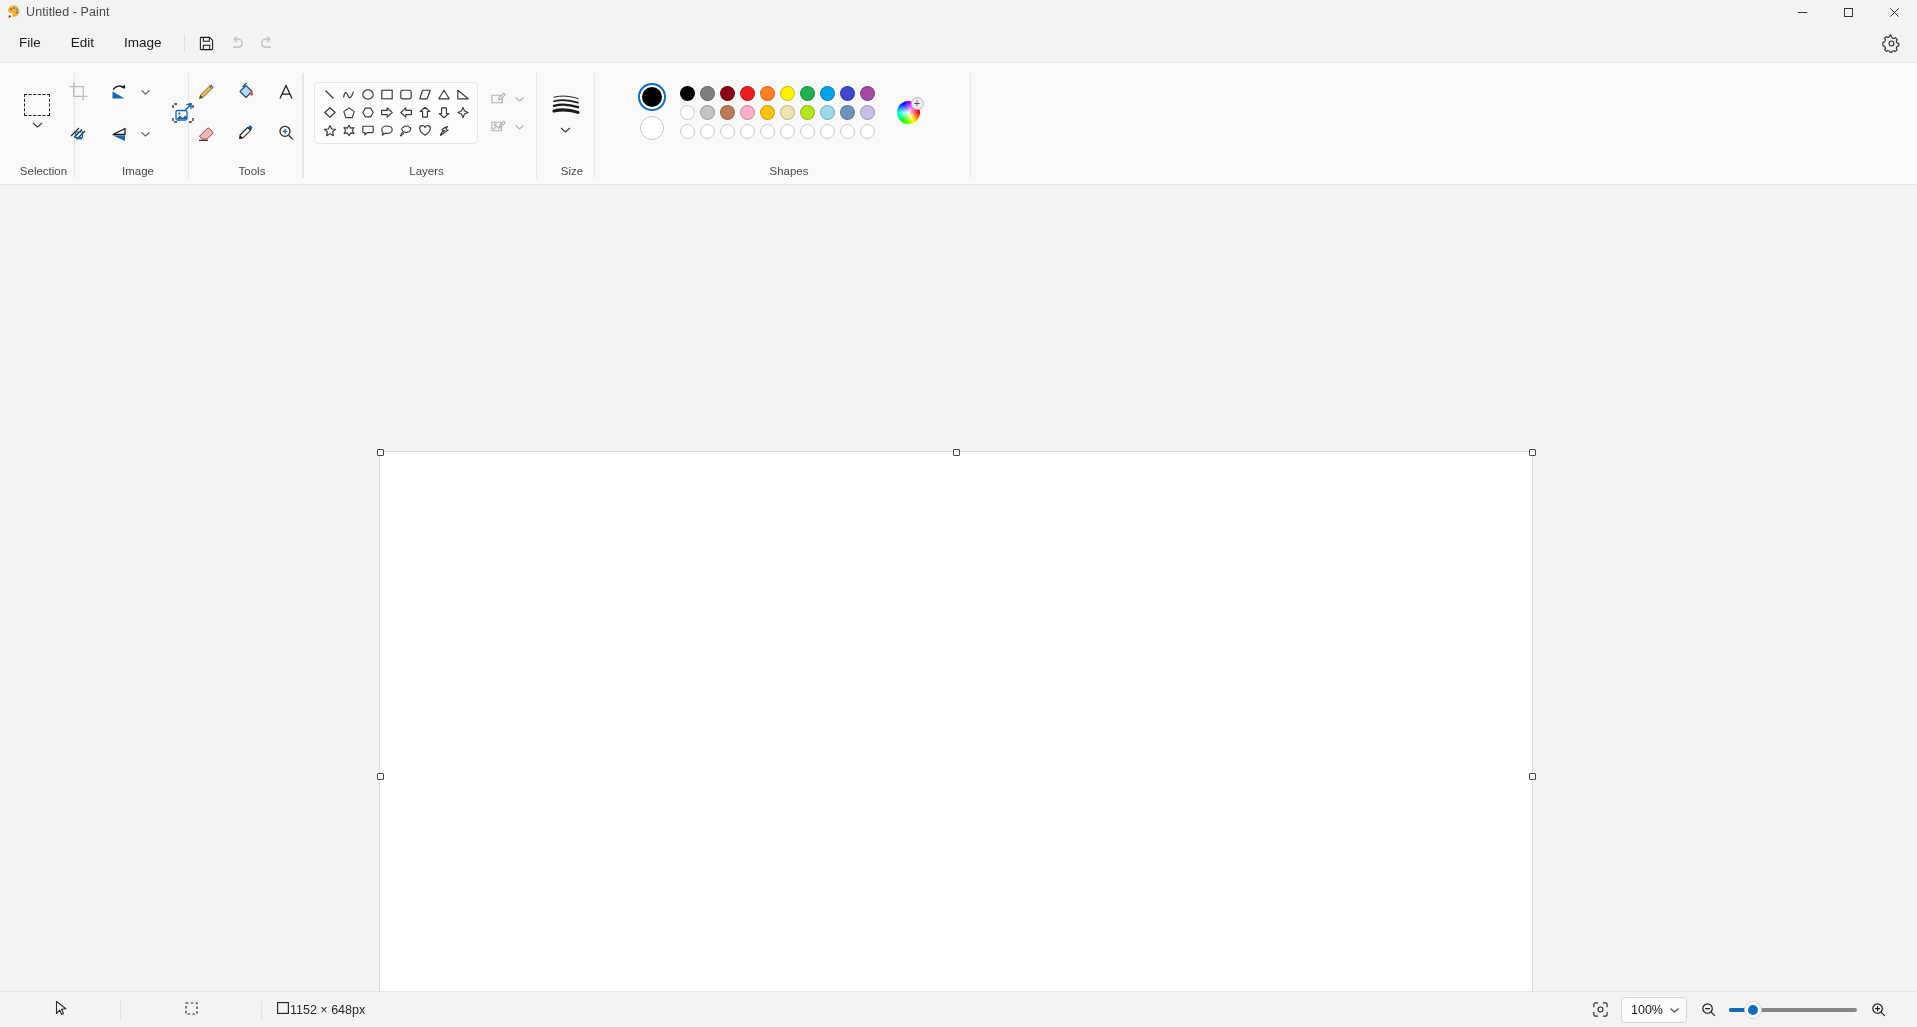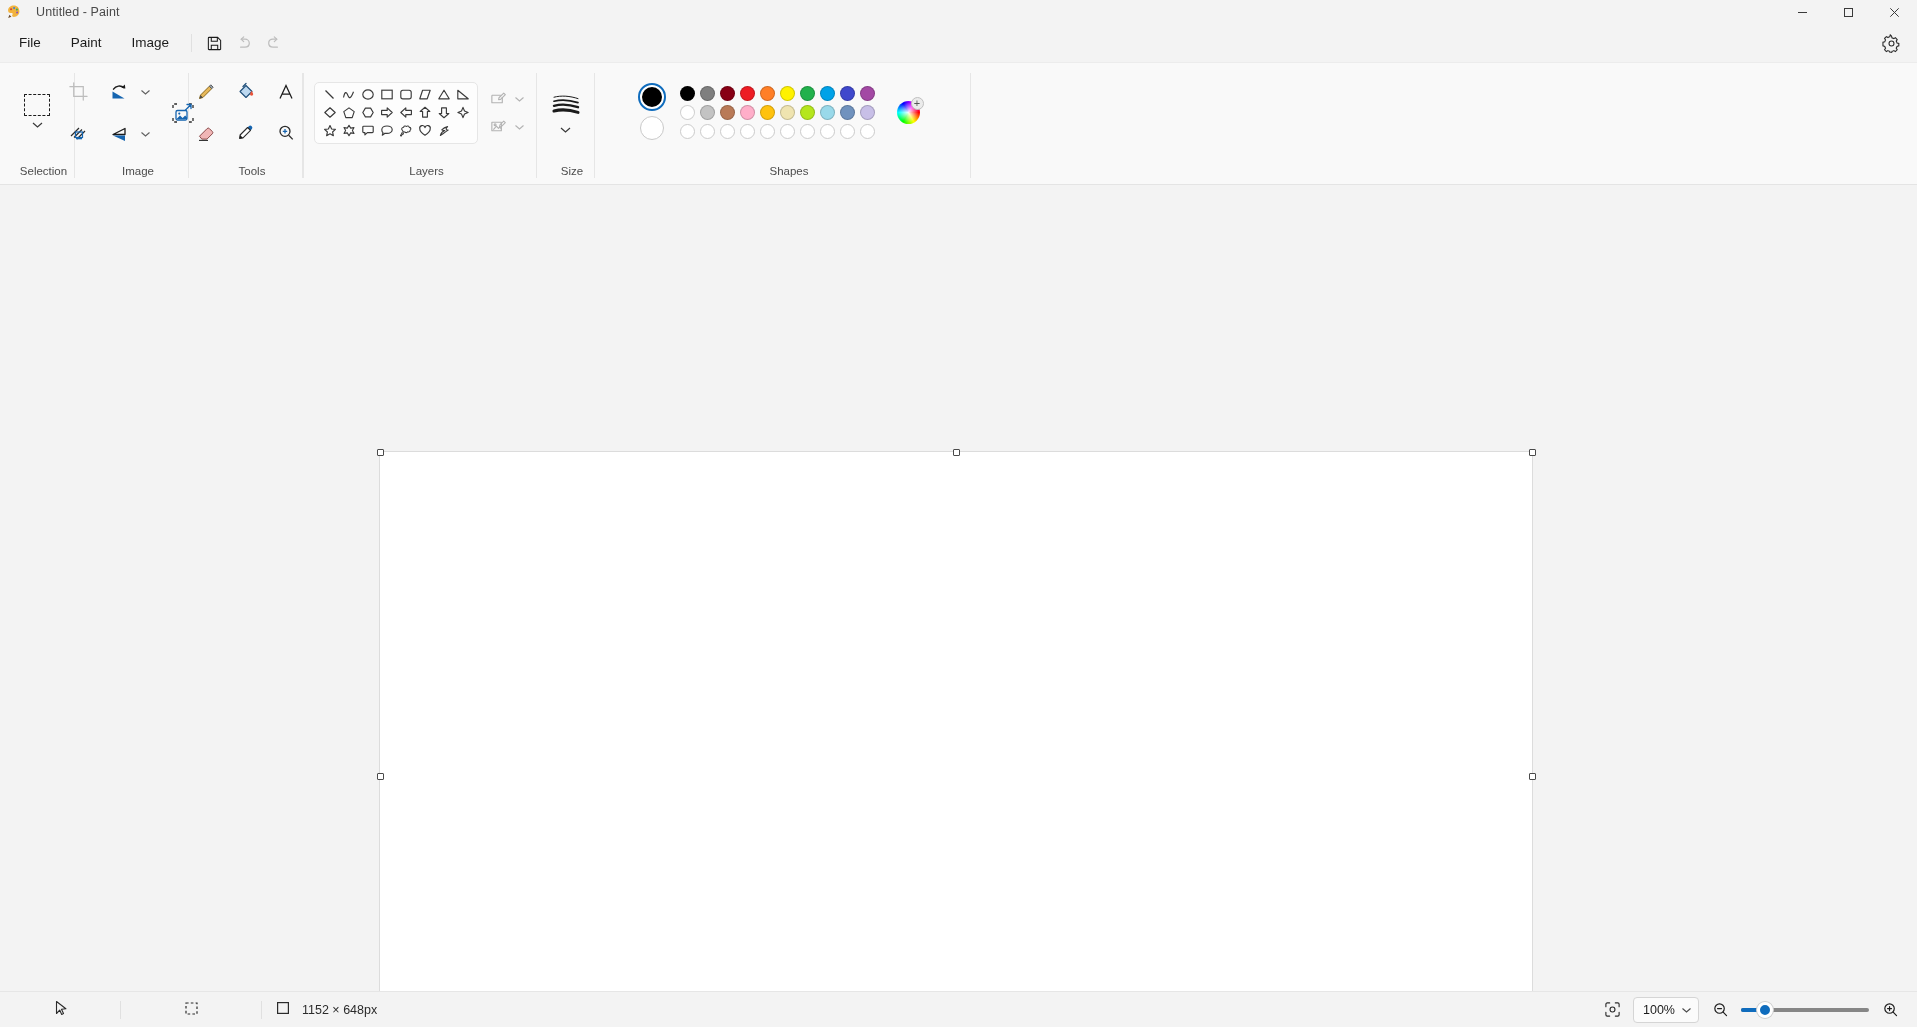--- a/index.html
+++ b/index.html
@@ -11,21 +11,21 @@
     -webkit-font-smoothing: antialiased;
   }
   .app { width: 1917px; height: 1027px; display: flex; flex-direction: column;
          background: #f3f3f3; position: relative; }
 
   
   .titlebar {
     height: 24px; flex: 0 0 24px; display: flex; align-items: center;
     background: #f3f3f3; position: relative;
   }
-  .tb-left { display: flex; align-items: center; padding-left: 6px; gap: 14px; }
+  .tb-left { display: flex; align-items: center; padding-left: 6px; gap: 4px; }
   .app-icon { width: 16px; height: 16px; position: relative; }
   .title-text { font-size: 12.5px; color: #4a4a4a; letter-spacing: .1px; }
   .tb-right { position: absolute; right: 0; top: 0; height: 24px; display: flex; }
   .wbtn { width: 46px; height: 24px; display: flex; align-items: center;
           justify-content: center; color: #3a3a3a; }
   .wbtn svg { display: block; }
 
   
   .menubar {
     height: 38px; flex: 0 0 38px; display: flex; align-items: center;
@@ -157,24 +157,24 @@
     position: absolute; width: 7px; height: 7px; background: #ffffff;
     border: 1.6px solid #4a4a4a; border-radius: 1px;
   }
 
   
   .statusbar {
     height: 36px; flex: 0 0 36px; background: #f3f3f3;
     border-top: 1px solid #e6e6e6; display: flex; align-items: center;
     position: relative; font-size: 12.5px; color: #2b2b2b;
   }
-  .sb-cell { display:flex; align-items:center; gap:12px; height:100%;
+  .sb-cell { display:flex; align-items:center; gap:0; height:100%;
              padding: 0 14px; }
   .sb-sep { width:1px; height:18px; background:#e0e0e0; }
-  .sb-right { position:absolute; right:0; display:flex; align-items:center;
+  .sb-right { position:absolute; right:12px; display:flex; align-items:center;
               gap:6px; padding-right: 12px; }
   .zoom-select {
     width: 66px; height: 26px; border: 1px solid #d5d5d5; border-radius: 4px;
     background:#fbfbfb; display:flex; align-items:center;
     justify-content:space-between; padding: 0 6px 0 9px; font-size:12.5px;
     color:#1b1b1b;
   }
   .zoom-slider { display:flex; align-items:center; gap:0; width: 128px; height:18px;
                  position:relative; }
   .zs-track { position:absolute; left:0; right:0; top:7px; height:4px;
@@ -220,21 +220,21 @@
       <div class="wbtn close">
         <svg width="11" height="11" viewBox="0 0 11 11">
             <path d="M1.3 1.3l8.4 8.4M9.7 1.3l-8.4 8.4" stroke="currentColor" stroke-width="1"></path>
           </svg>
       </div>
     </div>
   </div>
 
   <div class="menubar">
     <div class="menu-item">File</div>
-    <div class="menu-item">Paint</div>
+    <div class="menu-item">Edit</div>
     <div class="menu-item">Image</div>
     <div class="mb-sep"></div>
     <div class="qbtn">
       <svg width="17" height="17" viewBox="0 0 18 18" fill="none" stroke="currentColor" stroke-width="1.1">
         <path d="M2.5 3.2A.7.7 0 013.2 2.5h9.1l3.2 3.2v9.1a.7.7 0 01-.7.7H3.2a.7.7 0 01-.7-.7V3.2z"></path>
         <path d="M5.6 2.5v4.1h6.4V2.5M5.6 15.5v-4.6h6.8v4.6"></path>
       </svg>
     </div>
     <div class="qbtn disabled">
       <svg width="18" height="18" viewBox="0 0 18 18" fill="none" stroke="currentColor" stroke-width="1.2" stroke-linecap="round">

